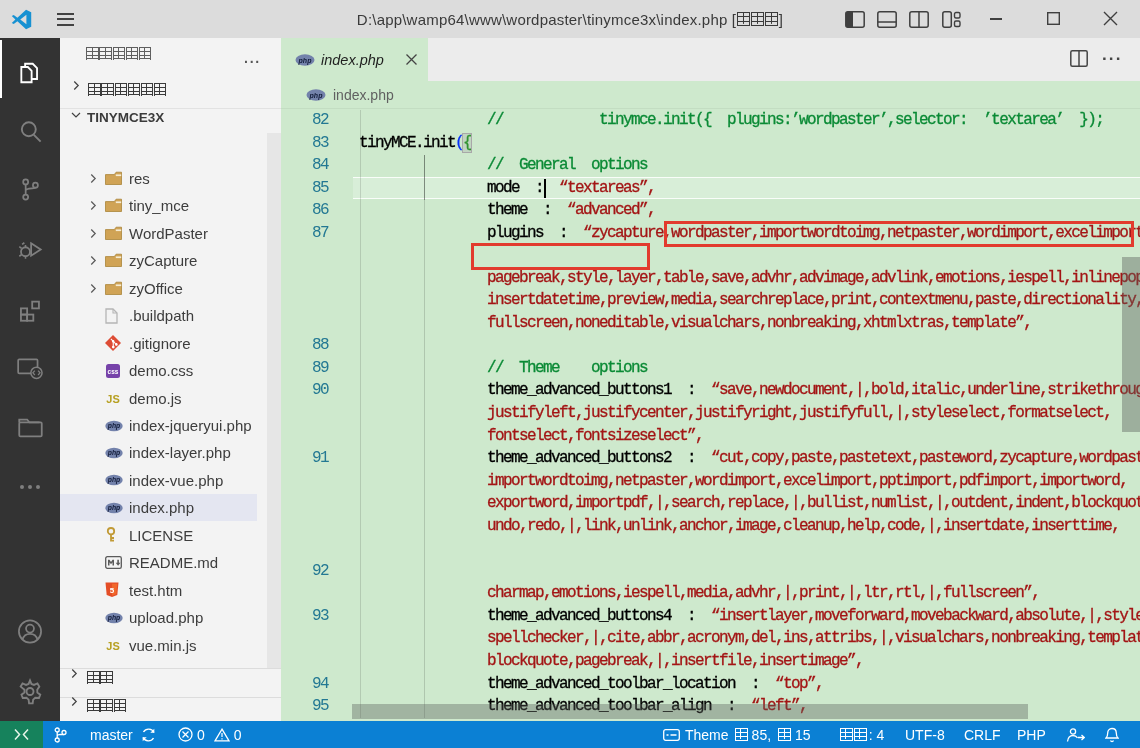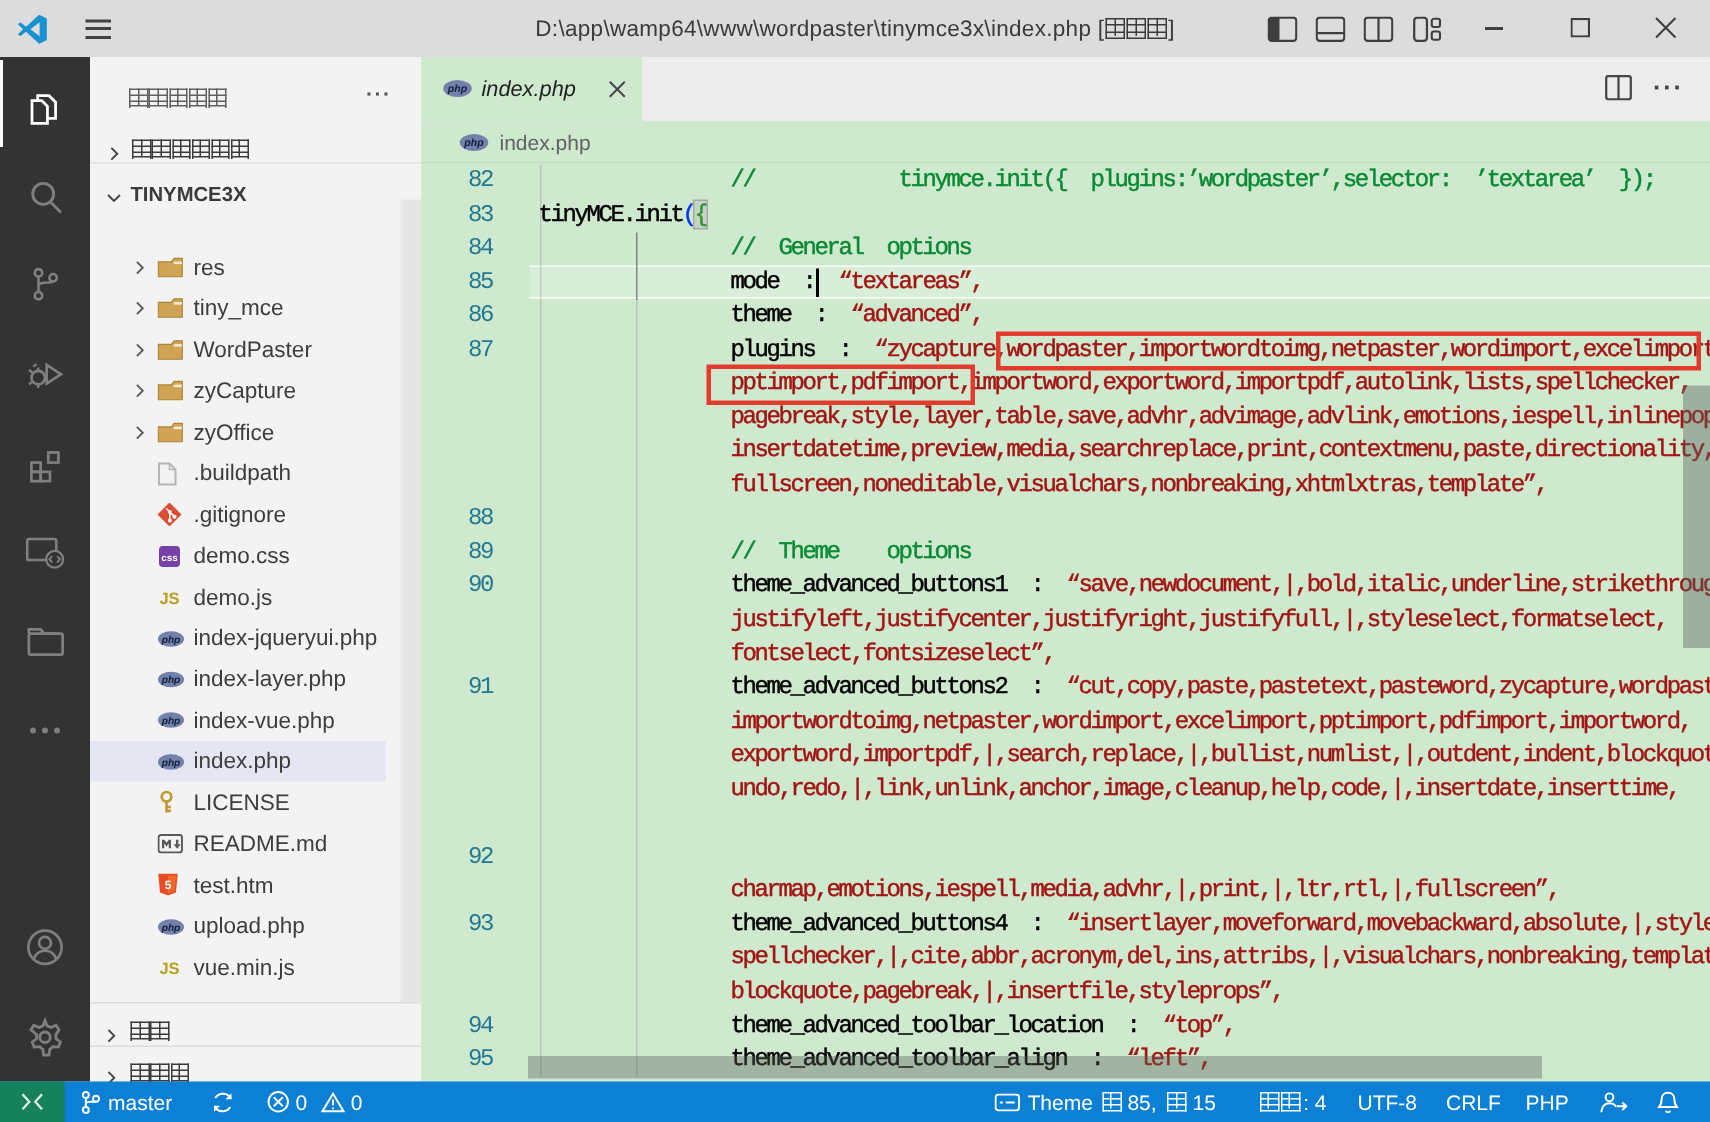--- a/index.html
+++ b/index.html
@@ -23,21 +23,21 @@
 .cj15{width:13px;height:13.5px;margin:0 .6px}
 
 #actbar{left:0;top:38px;width:60px;height:683px;background:#333333}
 #actsel{left:0;top:40px;width:2px;height:58px;background:#fff}
 .aicon{left:16px;width:28px;height:28px;display:flex;align-items:center;justify-content:center}
 
 #sidebar{left:60px;top:38px;width:221px;height:683px;background:#f3f3f3;font-size:14px;color:#383838}
 #sidecontent{font-size:14px;color:#3d3d3d}
 #sidecontent .ilabel{font-size:15px}
 #sidescroll{left:267px;top:133px;width:14px;height:535px;background:#e6e6e6}
-.row{position:absolute;left:0;width:197px;height:27px;display:flex;align-items:flex-end}
+.row{position:absolute;left:0;width:197px;height:27px;display:flex;align-items:flex-start}
 .ilabel{position:absolute;white-space:nowrap}
 
 #tabstrip{left:281px;top:38px;width:859px;height:43px;background:#ececec}
 #tab1{left:281px;top:38px;width:147px;height:43px;background:#cee9cd;display:flex;align-items:center}
 #breadcrumb{left:281px;top:81px;width:859px;height:28px;background:#cee9cd;border-bottom:1px solid rgba(0,0,0,0.05);display:flex;align-items:center;color:#616161;font-size:14px}
 #code{left:281px;top:109px;width:859px;height:612px;background:#cee9cd;overflow:hidden}
 #gutter{left:281px;top:109px;width:47px;height:612px;font-family:"Liberation Mono",monospace;font-size:16px;letter-spacing:-1.6px;color:#237893;text-align:right}
 .ln{position:absolute;right:0;height:22.54px;line-height:22.54px;width:47px}
 #lines{left:359px;top:109px;width:900px;height:612px;font-family:"Liberation Mono",monospace;font-size:16px;letter-spacing:-1.6px;color:#000;-webkit-text-stroke:0.3px}
 .cl{position:absolute;left:0;height:22.54px;line-height:22.54px;white-space:pre}
@@ -425,37 +425,36 @@
   <div class="ln" style="top:563.5px">94</div>
   <div class="ln" style="top:586.04px">95</div>
   </div>
   <div class="abs" id="lines">
   <div class="cl" style="top:0.0px"><span class="com">                //            tinymce.init({  plugins:’wordpaster’,selector:  ’textarea’  });</span></div>
   <div class="cl" style="top:22.54px">tinyMCE.init<span class="b1">(</span><span style="background:rgba(160,160,160,0.28);outline:1px solid #a8a8a8" class="b2">{</span></div>
   <div class="cl" style="top:45.08px"><span class="com">                //  General  options</span></div>
   <div class="cl" style="top:67.62px">                mode  :  <span class="str">“textareas”,</span></div>
   <div class="cl" style="top:90.16px">                theme  :  <span class="str">“advanced”,</span></div>
   <div class="cl" style="top:112.7px">                plugins  :  <span class="str">“zycapture,wordpaster,importwordtoimg,netpaster,wordimport,excelimport,</span></div>
-  <div class="cl" style="top:135.24px"><span class="str">                pptimport,pdfimport,importword,exportword,importpdf,autolink,lists,spellchecker,</span></div>
   <div class="cl" style="top:157.78px"><span class="str">                pagebreak,style,layer,table,save,advhr,advimage,advlink,emotions,iespell,inlinepopu</span></div>
   <div class="cl" style="top:180.32px"><span class="str">                insertdatetime,preview,media,searchreplace,print,contextmenu,paste,directionality,</span></div>
   <div class="cl" style="top:202.86px"><span class="str">                fullscreen,noneditable,visualchars,nonbreaking,xhtmlxtras,template”,</span></div>
   <div class="cl" style="top:225.4px"></div>
   <div class="cl" style="top:247.94px"><span class="com">                //  Theme    options</span></div>
   <div class="cl" style="top:270.48px">                theme_advanced_buttons1  :  <span class="str">“save,newdocument,|,bold,italic,underline,strikethrough,</span></div>
   <div class="cl" style="top:293.02px"><span class="str">                justifyleft,justifycenter,justifyright,justifyfull,|,styleselect,formatselect,</span></div>
   <div class="cl" style="top:315.56px"><span class="str">                fontselect,fontsizeselect”,</span></div>
   <div class="cl" style="top:338.1px">                theme_advanced_buttons2  :  <span class="str">“cut,copy,paste,pastetext,pasteword,zycapture,wordpaster,</span></div>
   <div class="cl" style="top:360.64px"><span class="str">                importwordtoimg,netpaster,wordimport,excelimport,pptimport,pdfimport,importword,</span></div>
   <div class="cl" style="top:383.18px"><span class="str">                exportword,importpdf,|,search,replace,|,bullist,numlist,|,outdent,indent,blockquote,</span></div>
   <div class="cl" style="top:405.72px"><span class="str">                undo,redo,|,link,unlink,anchor,image,cleanup,help,code,|,insertdate,inserttime,</span></div>
   <div class="cl" style="top:473.34px"><span class="str">                charmap,emotions,iespell,media,advhr,|,print,|,ltr,rtl,|,fullscreen”,</span></div>
   <div class="cl" style="top:495.88px">                theme_advanced_buttons4  :  <span class="str">“insertlayer,moveforward,movebackward,absolute,|,styleprops,</span></div>
   <div class="cl" style="top:518.42px"><span class="str">                spellchecker,|,cite,abbr,acronym,del,ins,attribs,|,visualchars,nonbreaking,template,</span></div>
-  <div class="cl" style="top:540.96px"><span class="str">                blockquote,pagebreak,|,insertfile,styleprops”,</span></div>
+  <div class="cl" style="top:540.96px"><span class="str">                blockquote,pagebreak,|,insertfile,insertimage”,</span></div>
   <div class="cl" style="top:563.5px">                theme_advanced_toolbar_location  :  <span class="str">“top”,</span></div>
   <div class="cl" style="top:586.04px">                theme_advanced_toolbar_align  :  <span class="str">“left”,</span></div>
   </div>
   <div class="abs" id="cursor" style="left:544px;top:179px;width:2px;height:19px;background:#000"></div>
   <div class="abs redbox" style="left:664px;top:221px;width:470px;height:26px"></div>
   <div class="abs redbox" style="left:471px;top:243px;width:179px;height:27px"></div>
 
   <div class="abs" id="vthumb" style="left:1122px;top:257px;width:18px;height:175px;background:rgba(90,95,90,0.42)"></div>
   <div class="abs" id="hthumb" style="left:352px;top:704px;width:676px;height:15px;background:rgba(90,95,90,0.38)"></div>
 
@@ -466,21 +465,21 @@
           <path fill="none" stroke="#e8f5e9" stroke-width="1.5" d="M2 1.5l4.5 5L2 11.5M15 1.5l-4.5 5L15 11.5"></path>
         </svg>
       </div>
   <div class="sbi" style="left:54px">
         <svg width="13" height="16" viewBox="0 0 13 16">
           <circle cx="3.2" cy="3" r="2" fill="none" stroke="#fff" stroke-width="1.3"></circle>
           <circle cx="10" cy="5.5" r="2" fill="none" stroke="#fff" stroke-width="1.3"></circle>
           <circle cx="3.2" cy="13" r="2" fill="none" stroke="#fff" stroke-width="1.3"></circle>
           <path fill="none" stroke="#fff" stroke-width="1.3" d="M3.2 5v6M3.2 9c0-2.5 6.8-1 6.8-1.5"></path>
         </svg>
-        <span style="margin-left:5px">master</span>
+        <span style="margin-left:23px">master</span>
       </div>
   <div class="sbi" style="left:140px">
         <svg width="17" height="16" viewBox="0 0 16 16">
           <path fill="none" stroke="#fff" stroke-width="1.4" d="M13.5 5.5A6 6 0 0 0 3 5M2.5 10.5A6 6 0 0 0 13 11"></path>
           <path fill="#fff" d="M13.8 1.8v4h-4zM2.2 14.2v-4h4z"></path>
         </svg>
       </div>
   <div class="sbi" style="left:178px">
         <svg width="15" height="15" viewBox="0 0 15 15">
           <circle cx="7.5" cy="7.5" r="6.5" fill="none" stroke="#fff" stroke-width="1.3"></circle>

